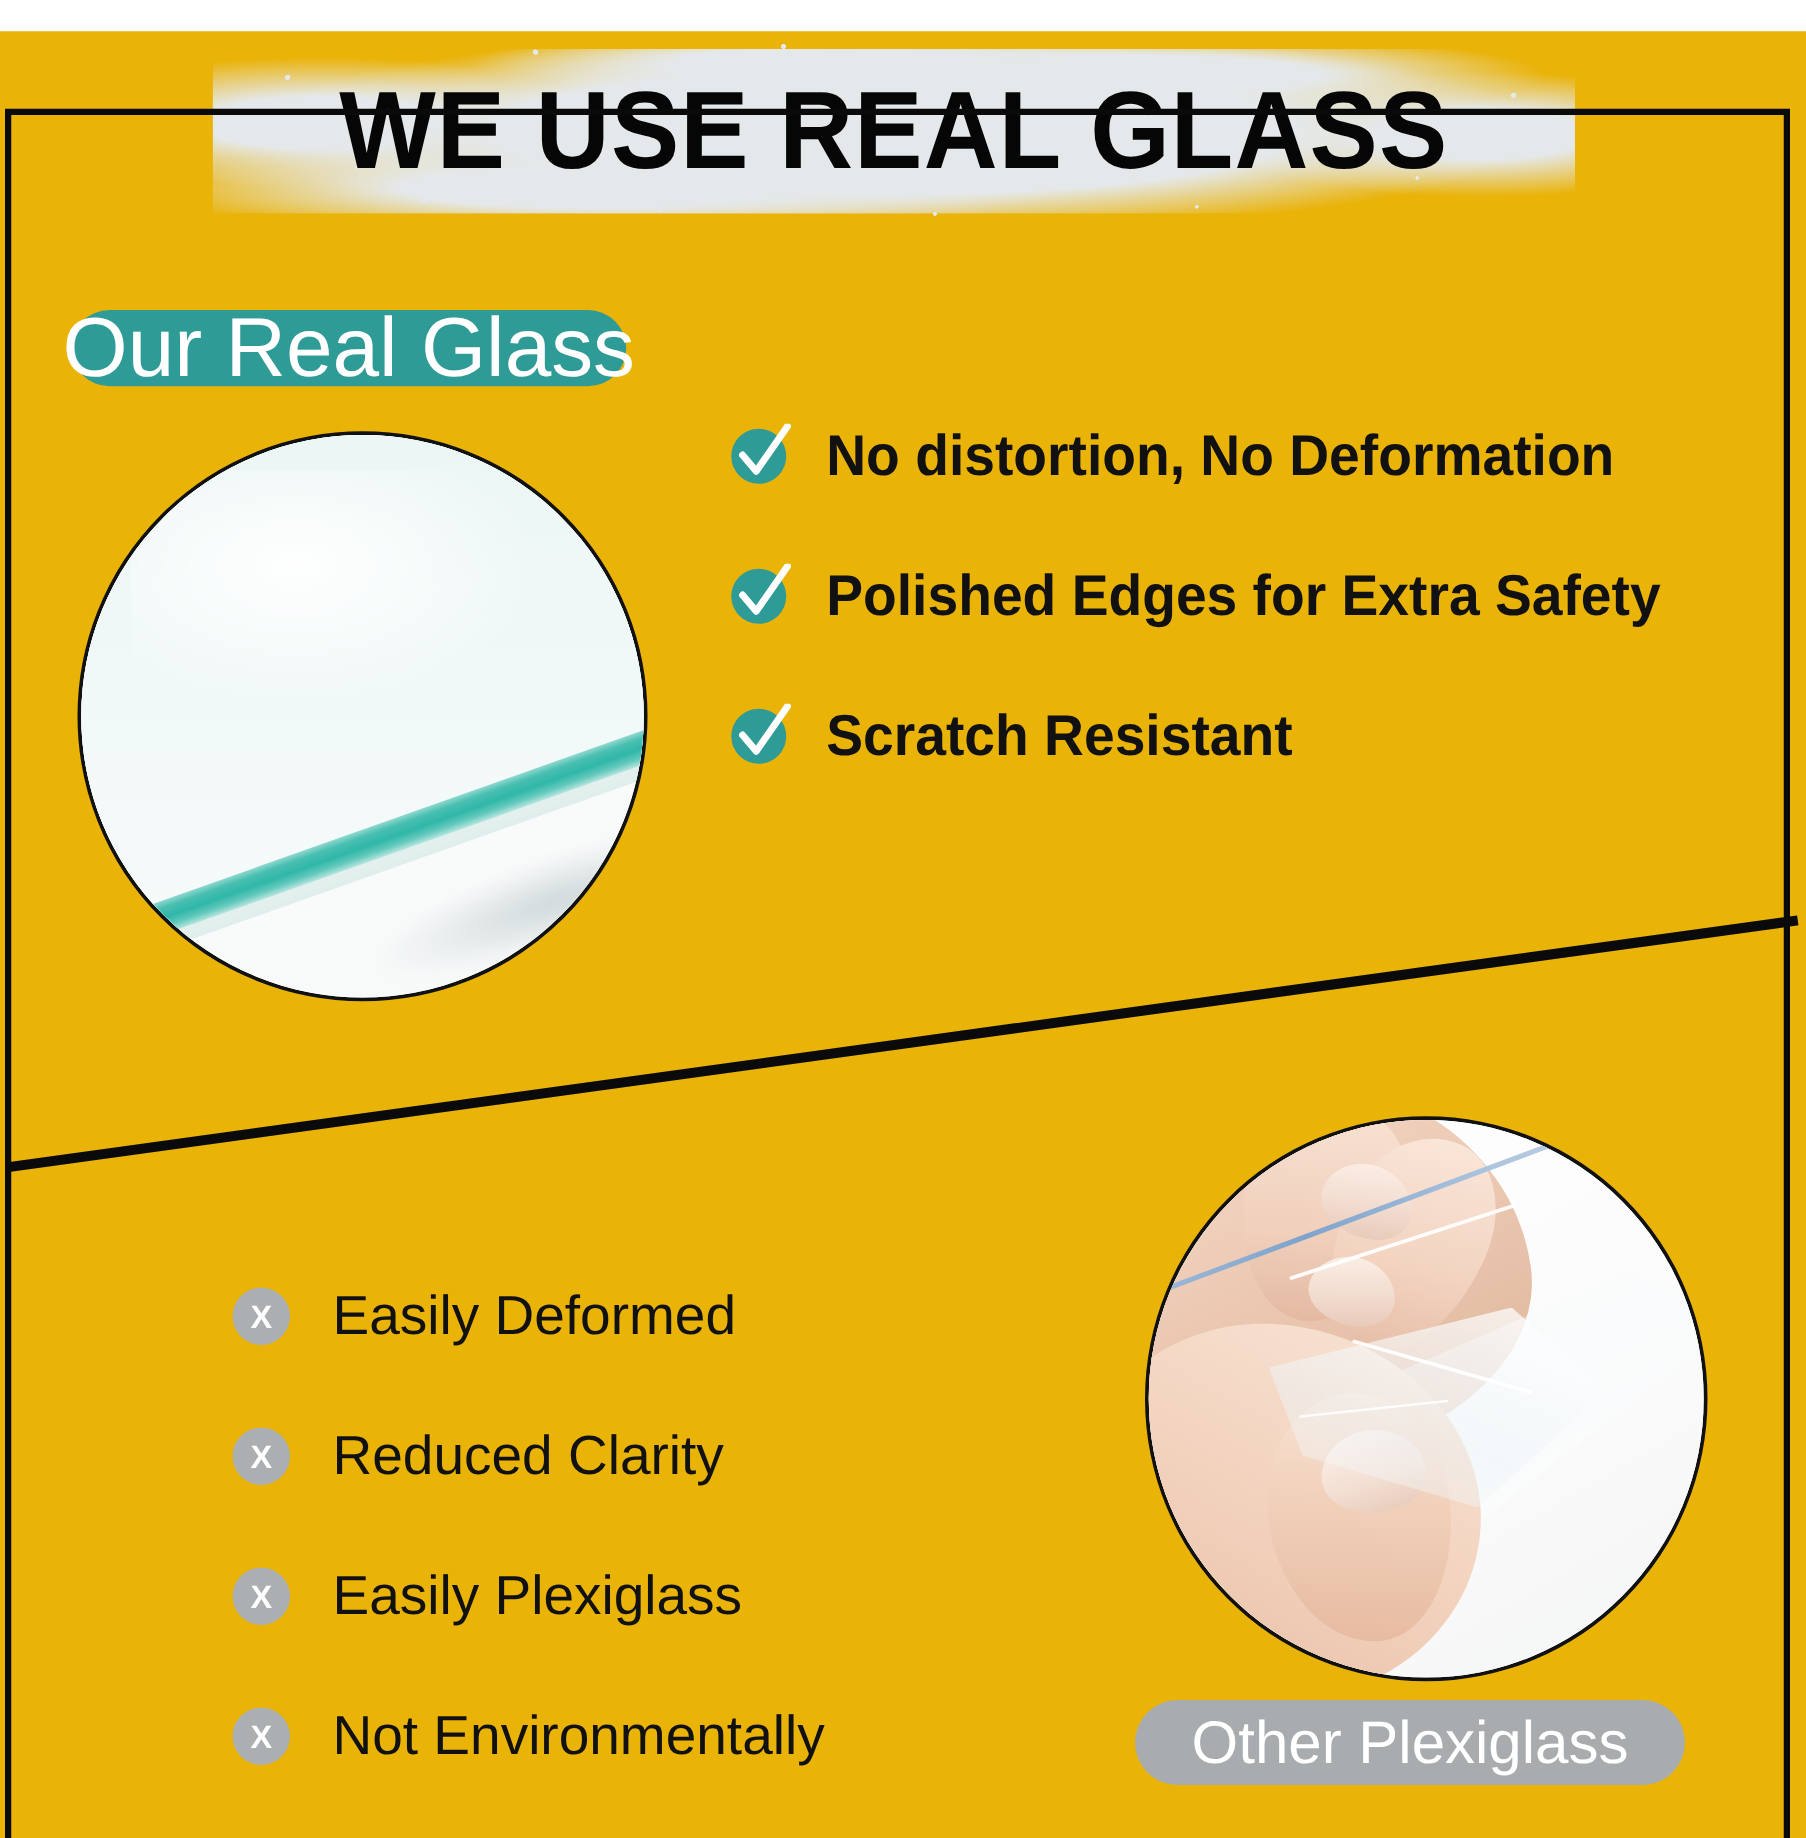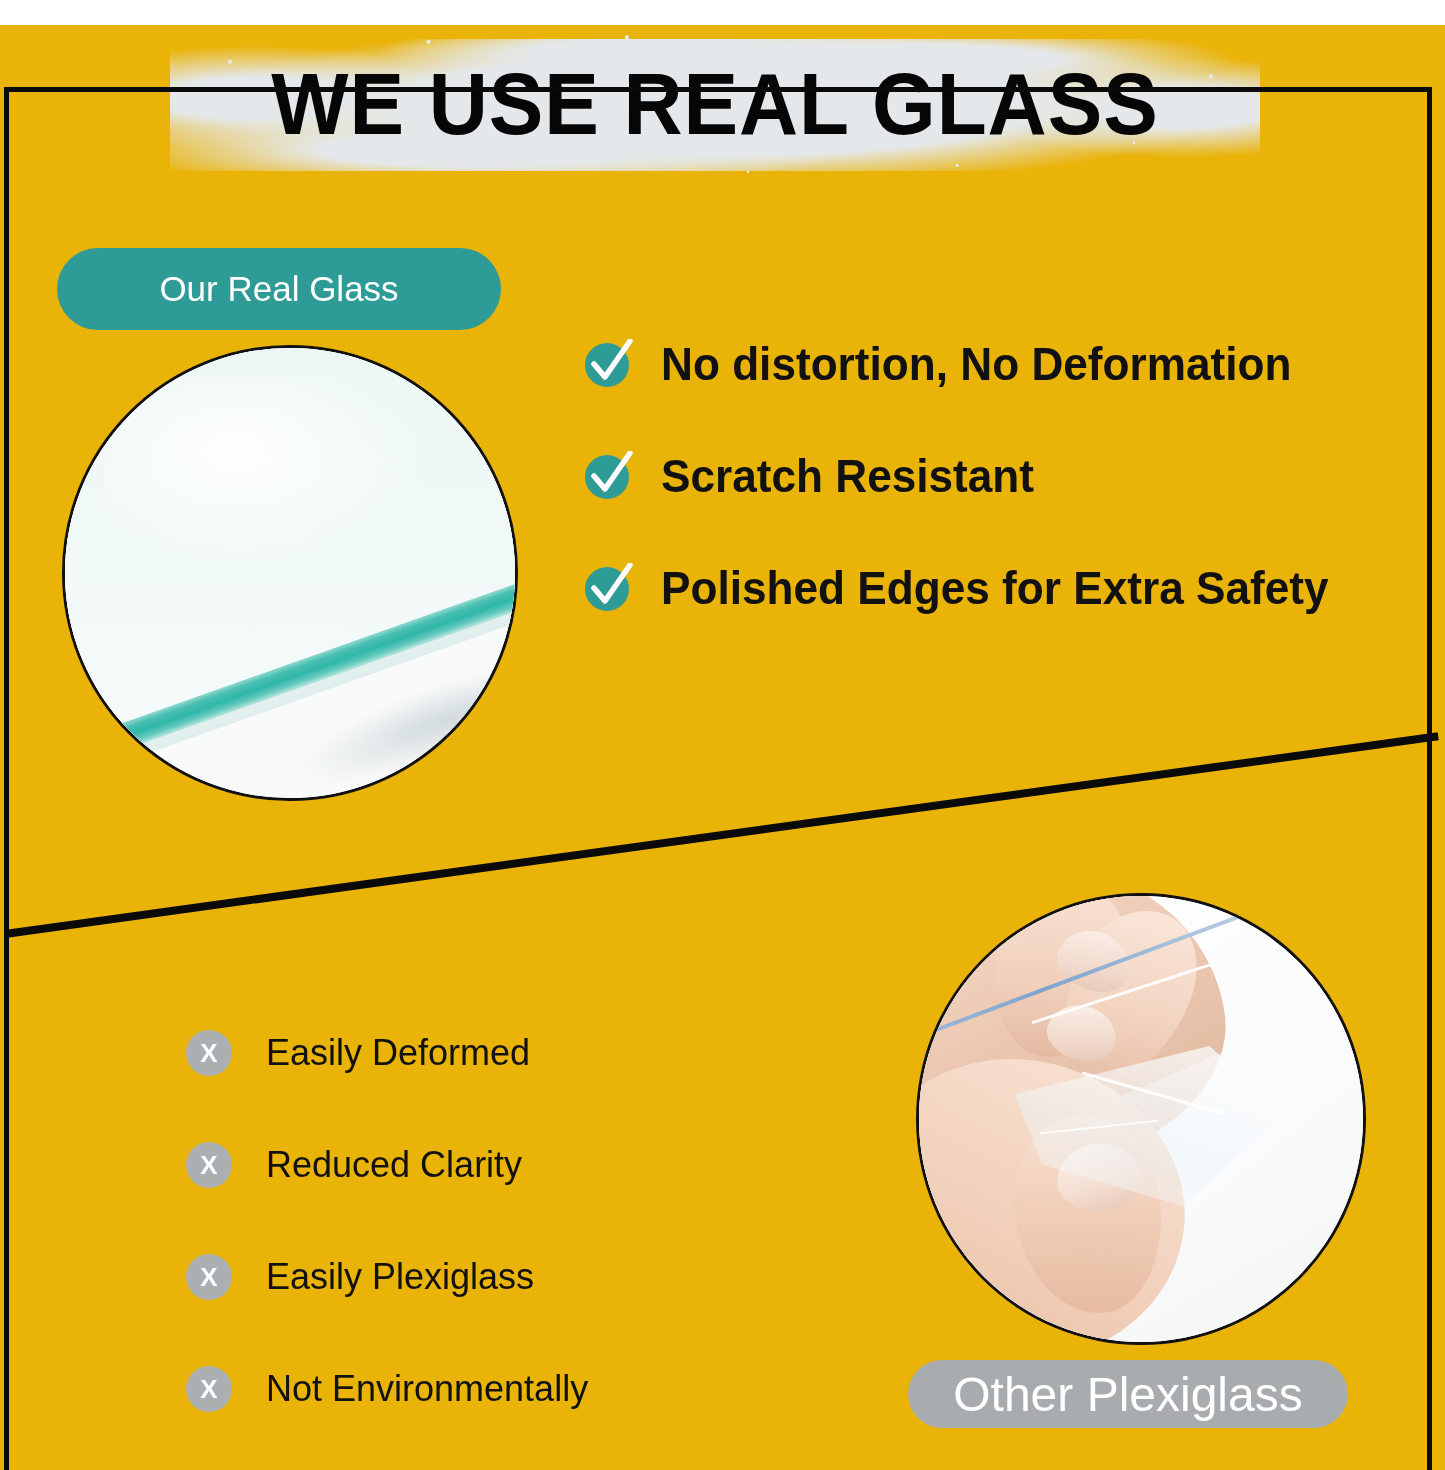--- a/index.html
+++ b/index.html
@@ -99,23 +99,23 @@
     align-items: center;
     justify-content: center;
     border-radius: 999px;
     color: #ffffff;
     white-space: nowrap;
   }
   .pill-real {
     left: 57px;
     top: 223px;
     width: 444px;
-    height: 82px;
+    height: 61px;
     background: #2f9b96;
-    font-size: 35px;
+    font-size: 67px;
   }
   .pill-plexi {
     left: 908px;
     top: 1335px;
     width: 440px;
     height: 68px;
     background: #a8acae;
     font-size: 48px;
   }
 
@@ -396,21 +396,21 @@
   .bullet-text {
     color: #111111;
     white-space: nowrap;
   }
   .list-pros .bullet-text {
     font-size: 46px;
     transform: scaleX(0.96);
     transform-origin: left center;
   }
   .list-cons .bullet-text {
-    font-size: 36px;
+    font-size: 44px;
   }
 
   .sr {
     position: absolute;
     width: 1px; height: 1px;
     overflow: hidden;
     clip: rect(0 0 0 0);
   }
 </style>
 </head>
@@ -453,31 +453,31 @@
     </div>
 
 
     <div class="bullet">
       <span class="ico ico-check">
         <svg viewBox="0 0 50 50" width="50" height="50" aria-hidden="true">
           <circle cx="24" cy="26" r="22" fill="#2F9B96"></circle>
           <path d="M11 25 L22 38 L47 2" fill="none" stroke="#ffffff" stroke-width="5.5" stroke-linecap="round" stroke-linejoin="round"></path>
         </svg>
       </span>
-      <span class="bullet-text">Scratch Resistant</span>
+      <span class="bullet-text">Polished Edges for Extra Safety</span>
     </div>
 
     <div class="bullet">
       <span class="ico ico-check">
         <svg viewBox="0 0 50 50" width="50" height="50" aria-hidden="true">
           <circle cx="24" cy="26" r="22" fill="#2F9B96"></circle>
           <path d="M11 25 L22 38 L47 2" fill="none" stroke="#ffffff" stroke-width="5.5" stroke-linecap="round" stroke-linejoin="round"></path>
         </svg>
       </span>
-      <span class="bullet-text">Polished Edges for Extra Safety</span>
+      <span class="bullet-text">Scratch Resistant</span>
     </div>
 
   </div>
 
   <div class="divider"></div>
 
   <div class="list list-cons">
 
     <div class="bullet">
       <span class="ico ico-x">

